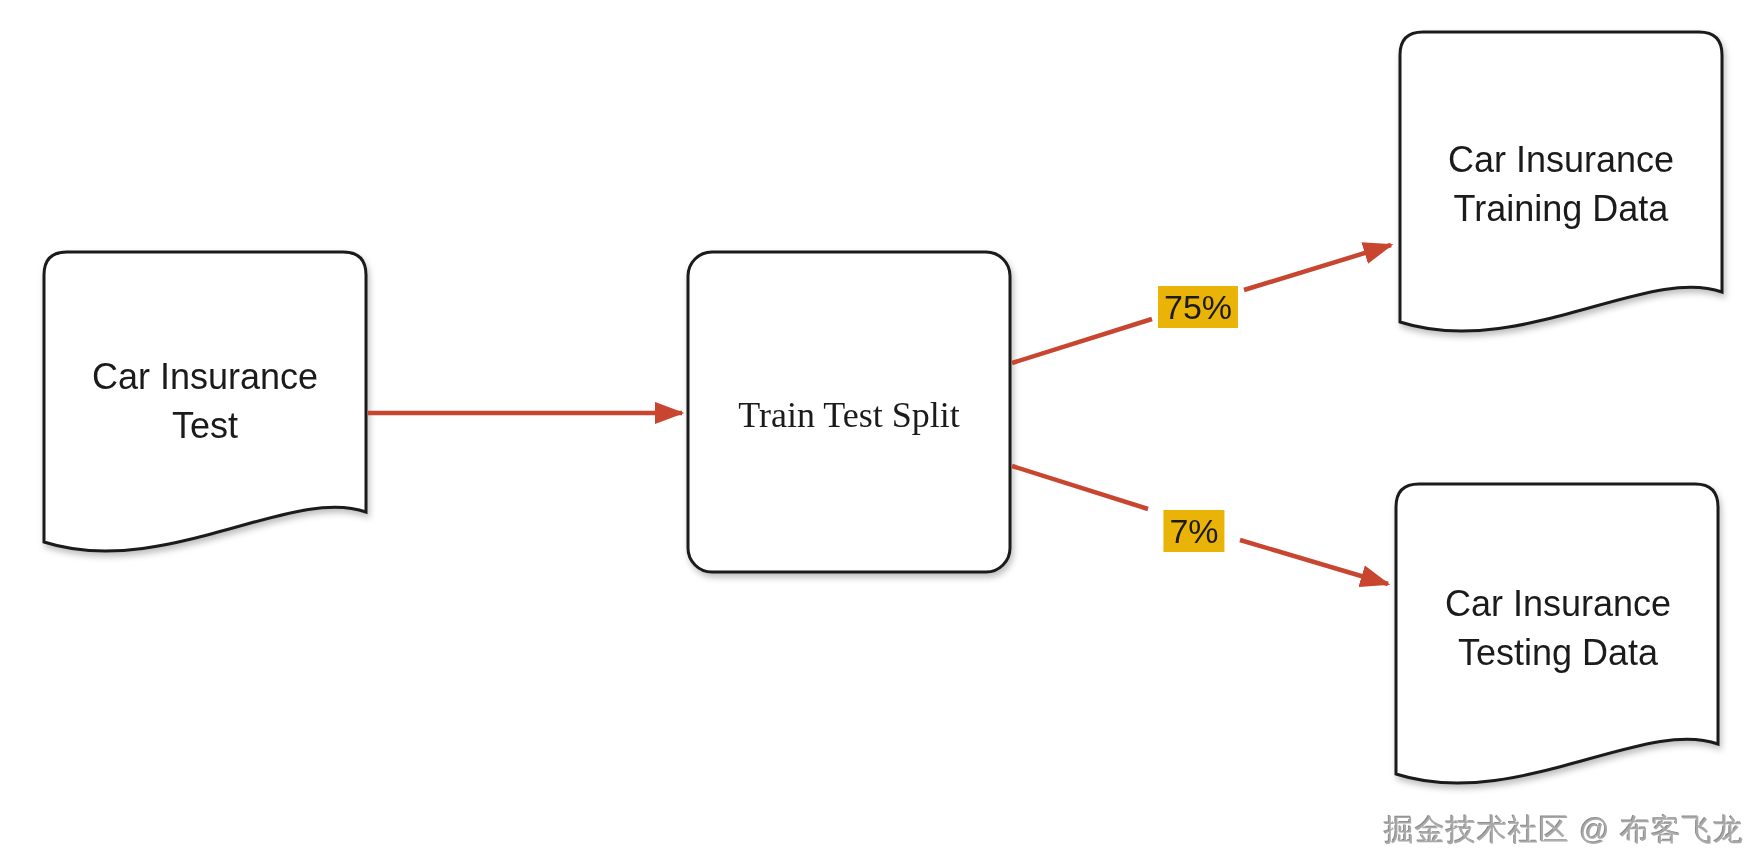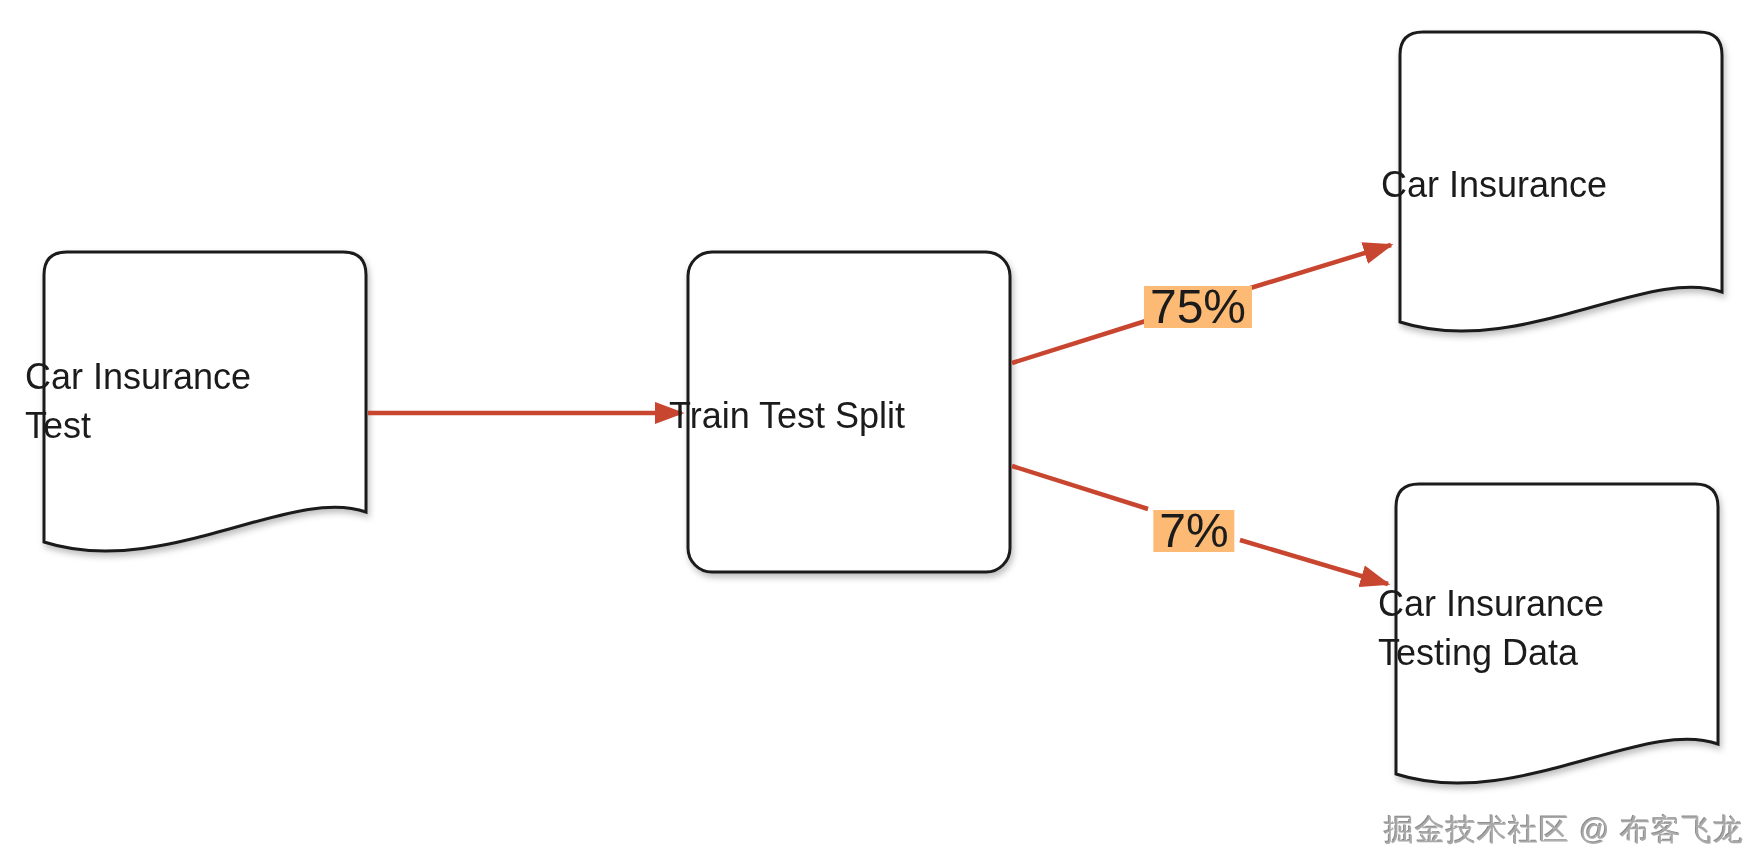--- a/index.html
+++ b/index.html
@@ -26,32 +26,33 @@
   }
   .edge{
     stroke:var(--arrow);
     stroke-width:4.5;
     fill:none;
   }
   .node-label{
     position:absolute;
     width:360px;
     transform:translate(-50%,-50%);
+    text-align:center;
     color:var(--ink);
     font-size:36px;
     line-height:49px;
     white-space:nowrap;
   }
   .edge-label{
     position:absolute;
     transform:translate(-50%,-50%);
     color:var(--ink);
-    font-size:48px;
+    font-size:34px;
     line-height:42px;
-    background:#fdba74;
+    background:#eab308;
     padding:0 6px;
     white-space:nowrap;
   }
   .watermark{
     position:absolute;
     right:20px;
     top:810px;
     font-size:30px;
     letter-spacing:1px;
     color:var(--watermark);
@@ -90,26 +91,27 @@
       <path class="edge" d="M 1012 466 L 1148 509"></path>
       <path class="edge" d="M 1240 540 L 1388 584" marker-end="url(#arrowhead)"></path>
     </g>
   </svg>
 
   <div class="node-label" style="left:205px; top:401px;">
     <div>Car Insurance</div>
     <div>Test</div>
   </div>
 
-  <div class="node-label" style="left:849px; top:415px;">
+  <div class="node-label" style="left:849px; top:415px;font-family:Liberation Serif, serif;">
     <div>Train Test Split</div>
   </div>
 
   <div class="node-label" style="left:1561px; top:184px;">
     <div>Car Insurance</div>
+    <div>Training Data</div>
   </div>
 
   <div class="node-label" style="left:1558px; top:628px;">
     <div>Car Insurance</div>
     <div>Testing Data</div>
   </div>
 
   <div class="edge-label" style="left:1198px; top:307px;">75%</div>
 
   <div class="edge-label" style="left:1194px; top:531px;">7%</div>

